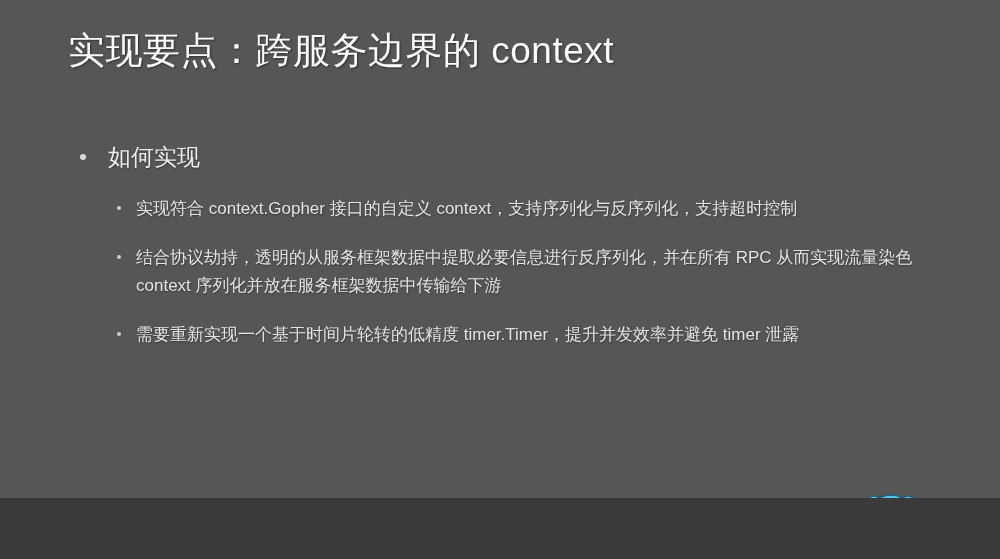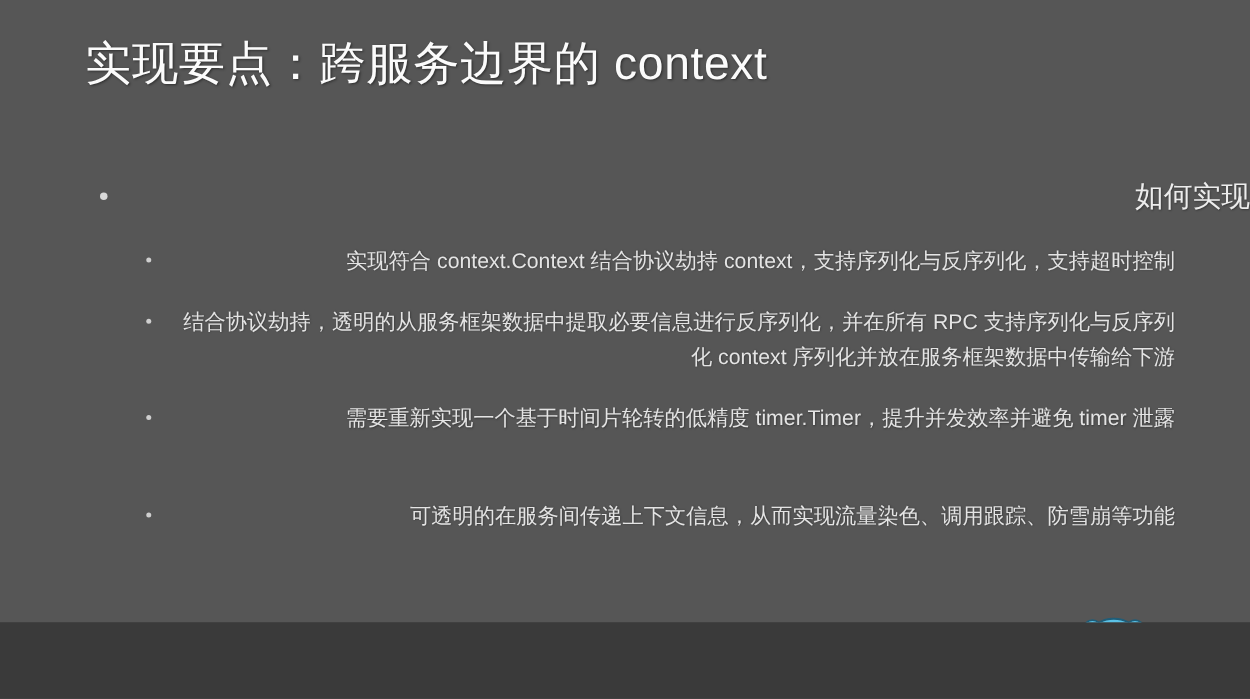--- a/index.html
+++ b/index.html
@@ -30,21 +30,20 @@
     text-shadow: 1px 1px 2px rgba(0,0,0,0.45);
     white-space: nowrap;
   }
 
   
   .body {
     position: absolute;
     left: 12px;
     top: 140px;
     right: 0;
-    text-align: right;
   }
 
   .l1 {
     position: relative;
     padding-left: 96px;
     margin-bottom: 4px;
     font-size: 23px;
     line-height: 1.5;
     color: #ececec;
     text-shadow: 0.5px 0.5px 1.5px rgba(0,0,0,0.35);
@@ -141,46 +140,42 @@
 
     <div class="l1">
       <span class="dot"></span>
       <span>如何实现</span>
     </div>
 
     <div class="gap-sm"></div>
 
     <div class="l2">
       <span class="dot"></span>
-      <span>实现符合 context.Context 结合协议劫持 context，支持序列化与反序列化，支持超时控制</span>
+      <span>实现符合 context.Gopher 接口的自定义 context，支持序列化与反序列化，支持超时控制</span>
     </div>
 
     <div class="gap-md"></div>
 
     <div class="l2">
       <span class="dot"></span>
-      <span>结合协议劫持，透明的从服务框架数据中提取必要信息进行反序列化，并在所有 RPC 支持序列化与反序列化 context 序列化并放在服务框架数据中传输给下游</span>
+      <span>结合协议劫持，透明的从服务框架数据中提取必要信息进行反序列化，并在所有 RPC 从而实现流量染色 context 序列化并放在服务框架数据中传输给下游</span>
     </div>
 
     <div class="gap-md"></div>
 
     <div class="l2">
       <span class="dot"></span>
       <span>需要重新实现一个基于时间片轮转的低精度 timer.Timer，提升并发效率并避免 timer 泄露</span>
     </div>
 
     <div class="gap-lg"></div>
 
 
     <div class="gap-sm"></div>
 
-    <div class="l2">
-      <span class="dot"></span>
-      <span>可透明的在服务间传递上下文信息，从而实现流量染色、调用跟踪、防雪崩等功能</span>
-    </div>
 
   </div>
 
   <div class="footer-bar"></div>
   <div class="footer-base"></div>
 
   <div class="footer-banner">
     <div class="footer-text">探探 Gopher China 2019 · 北京</div>
   </div>
 

